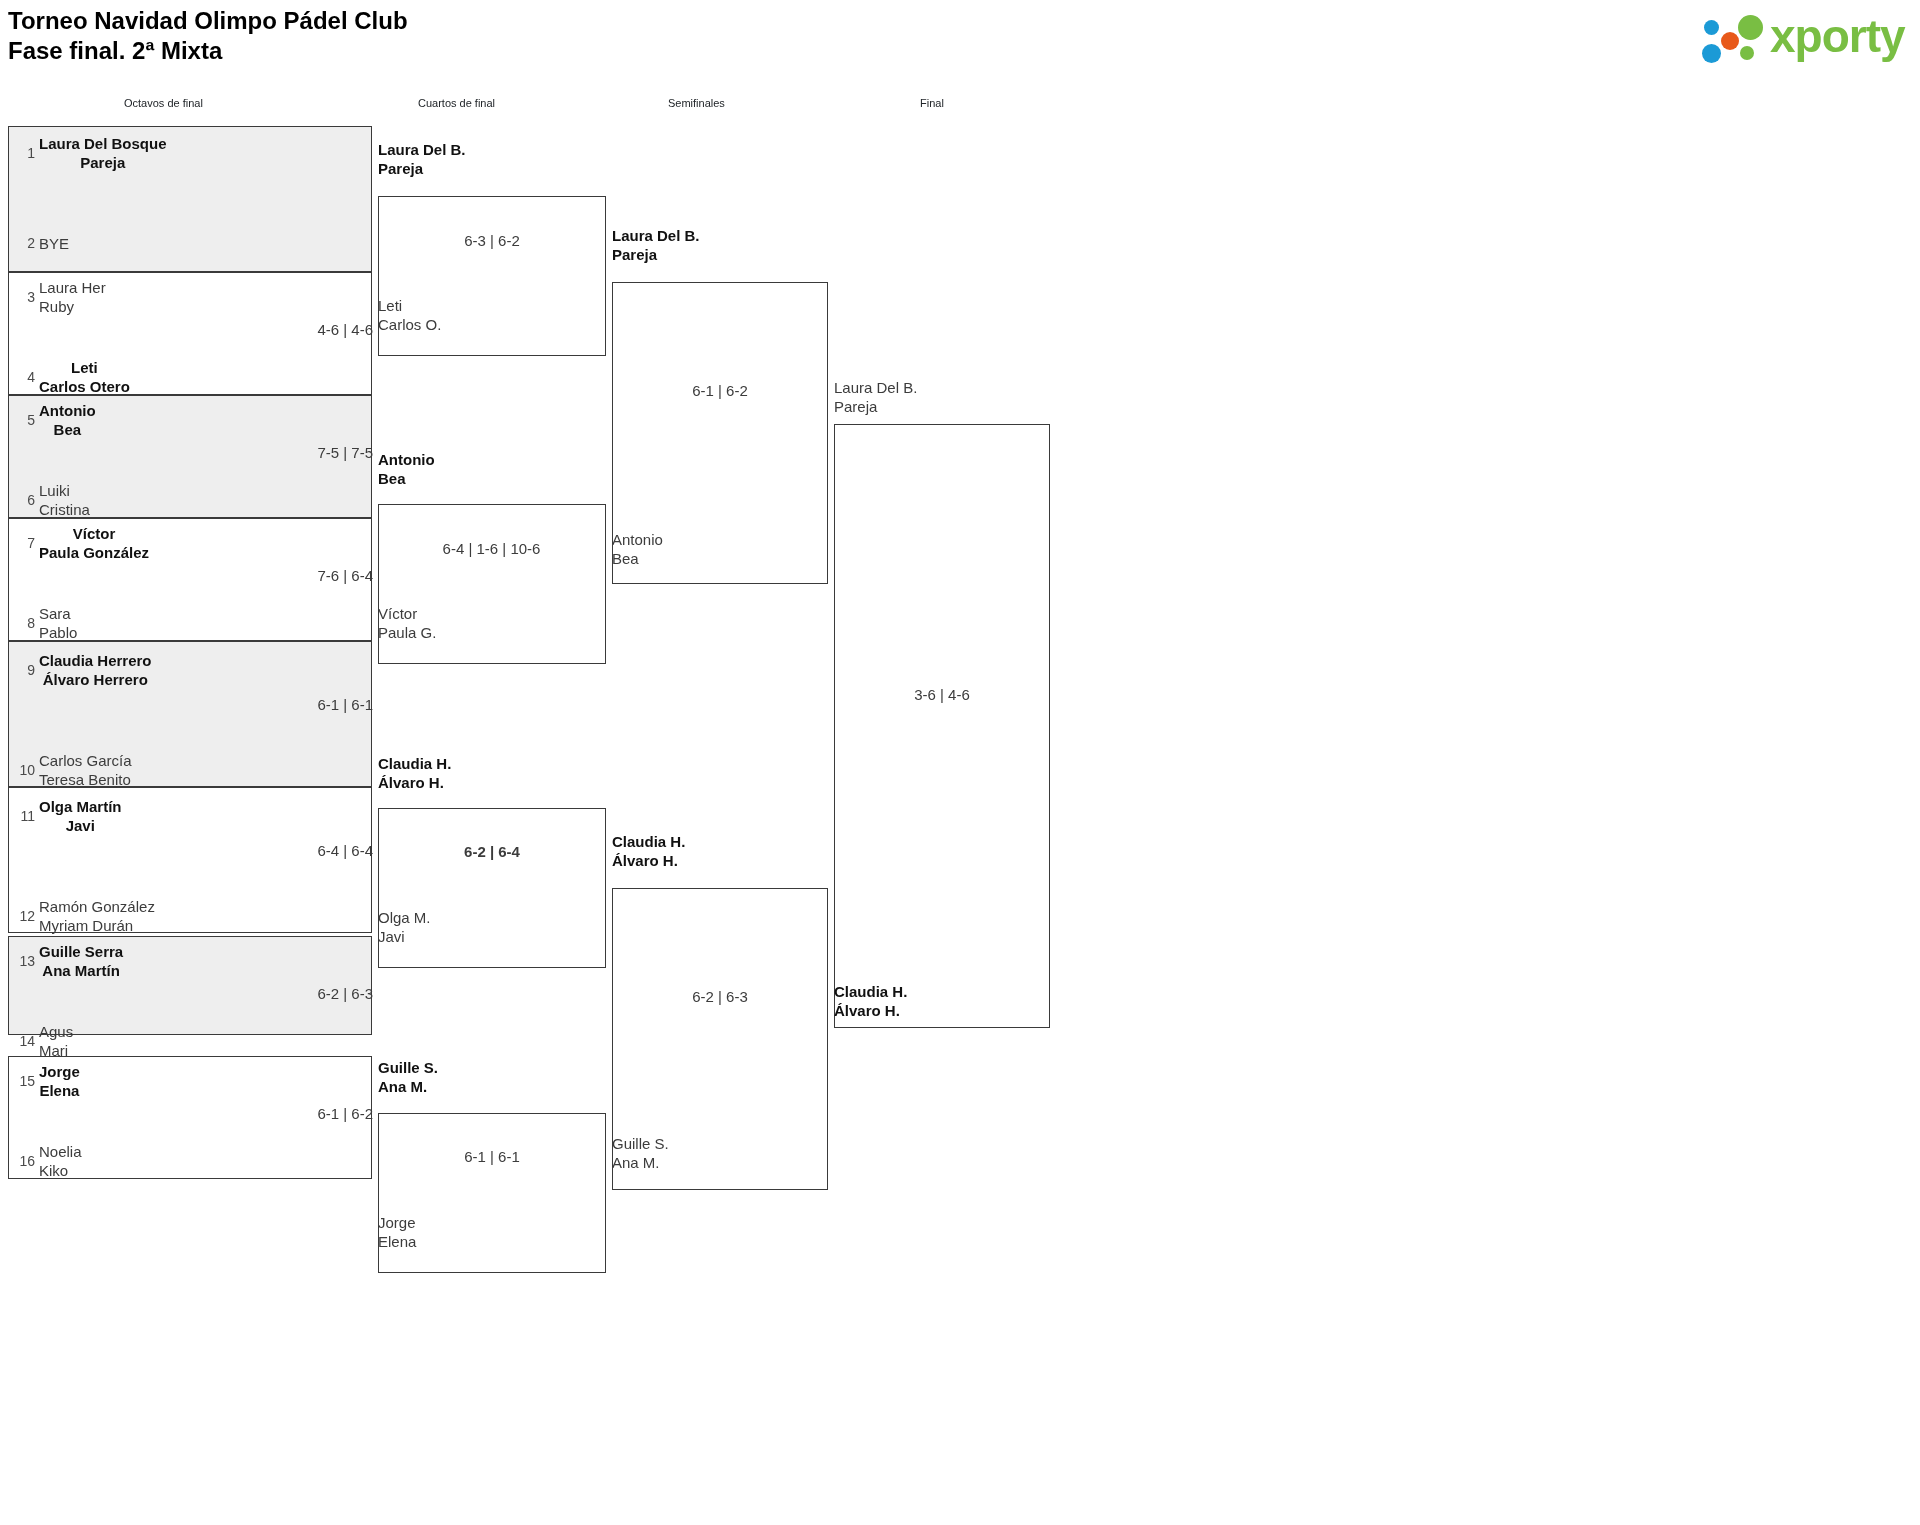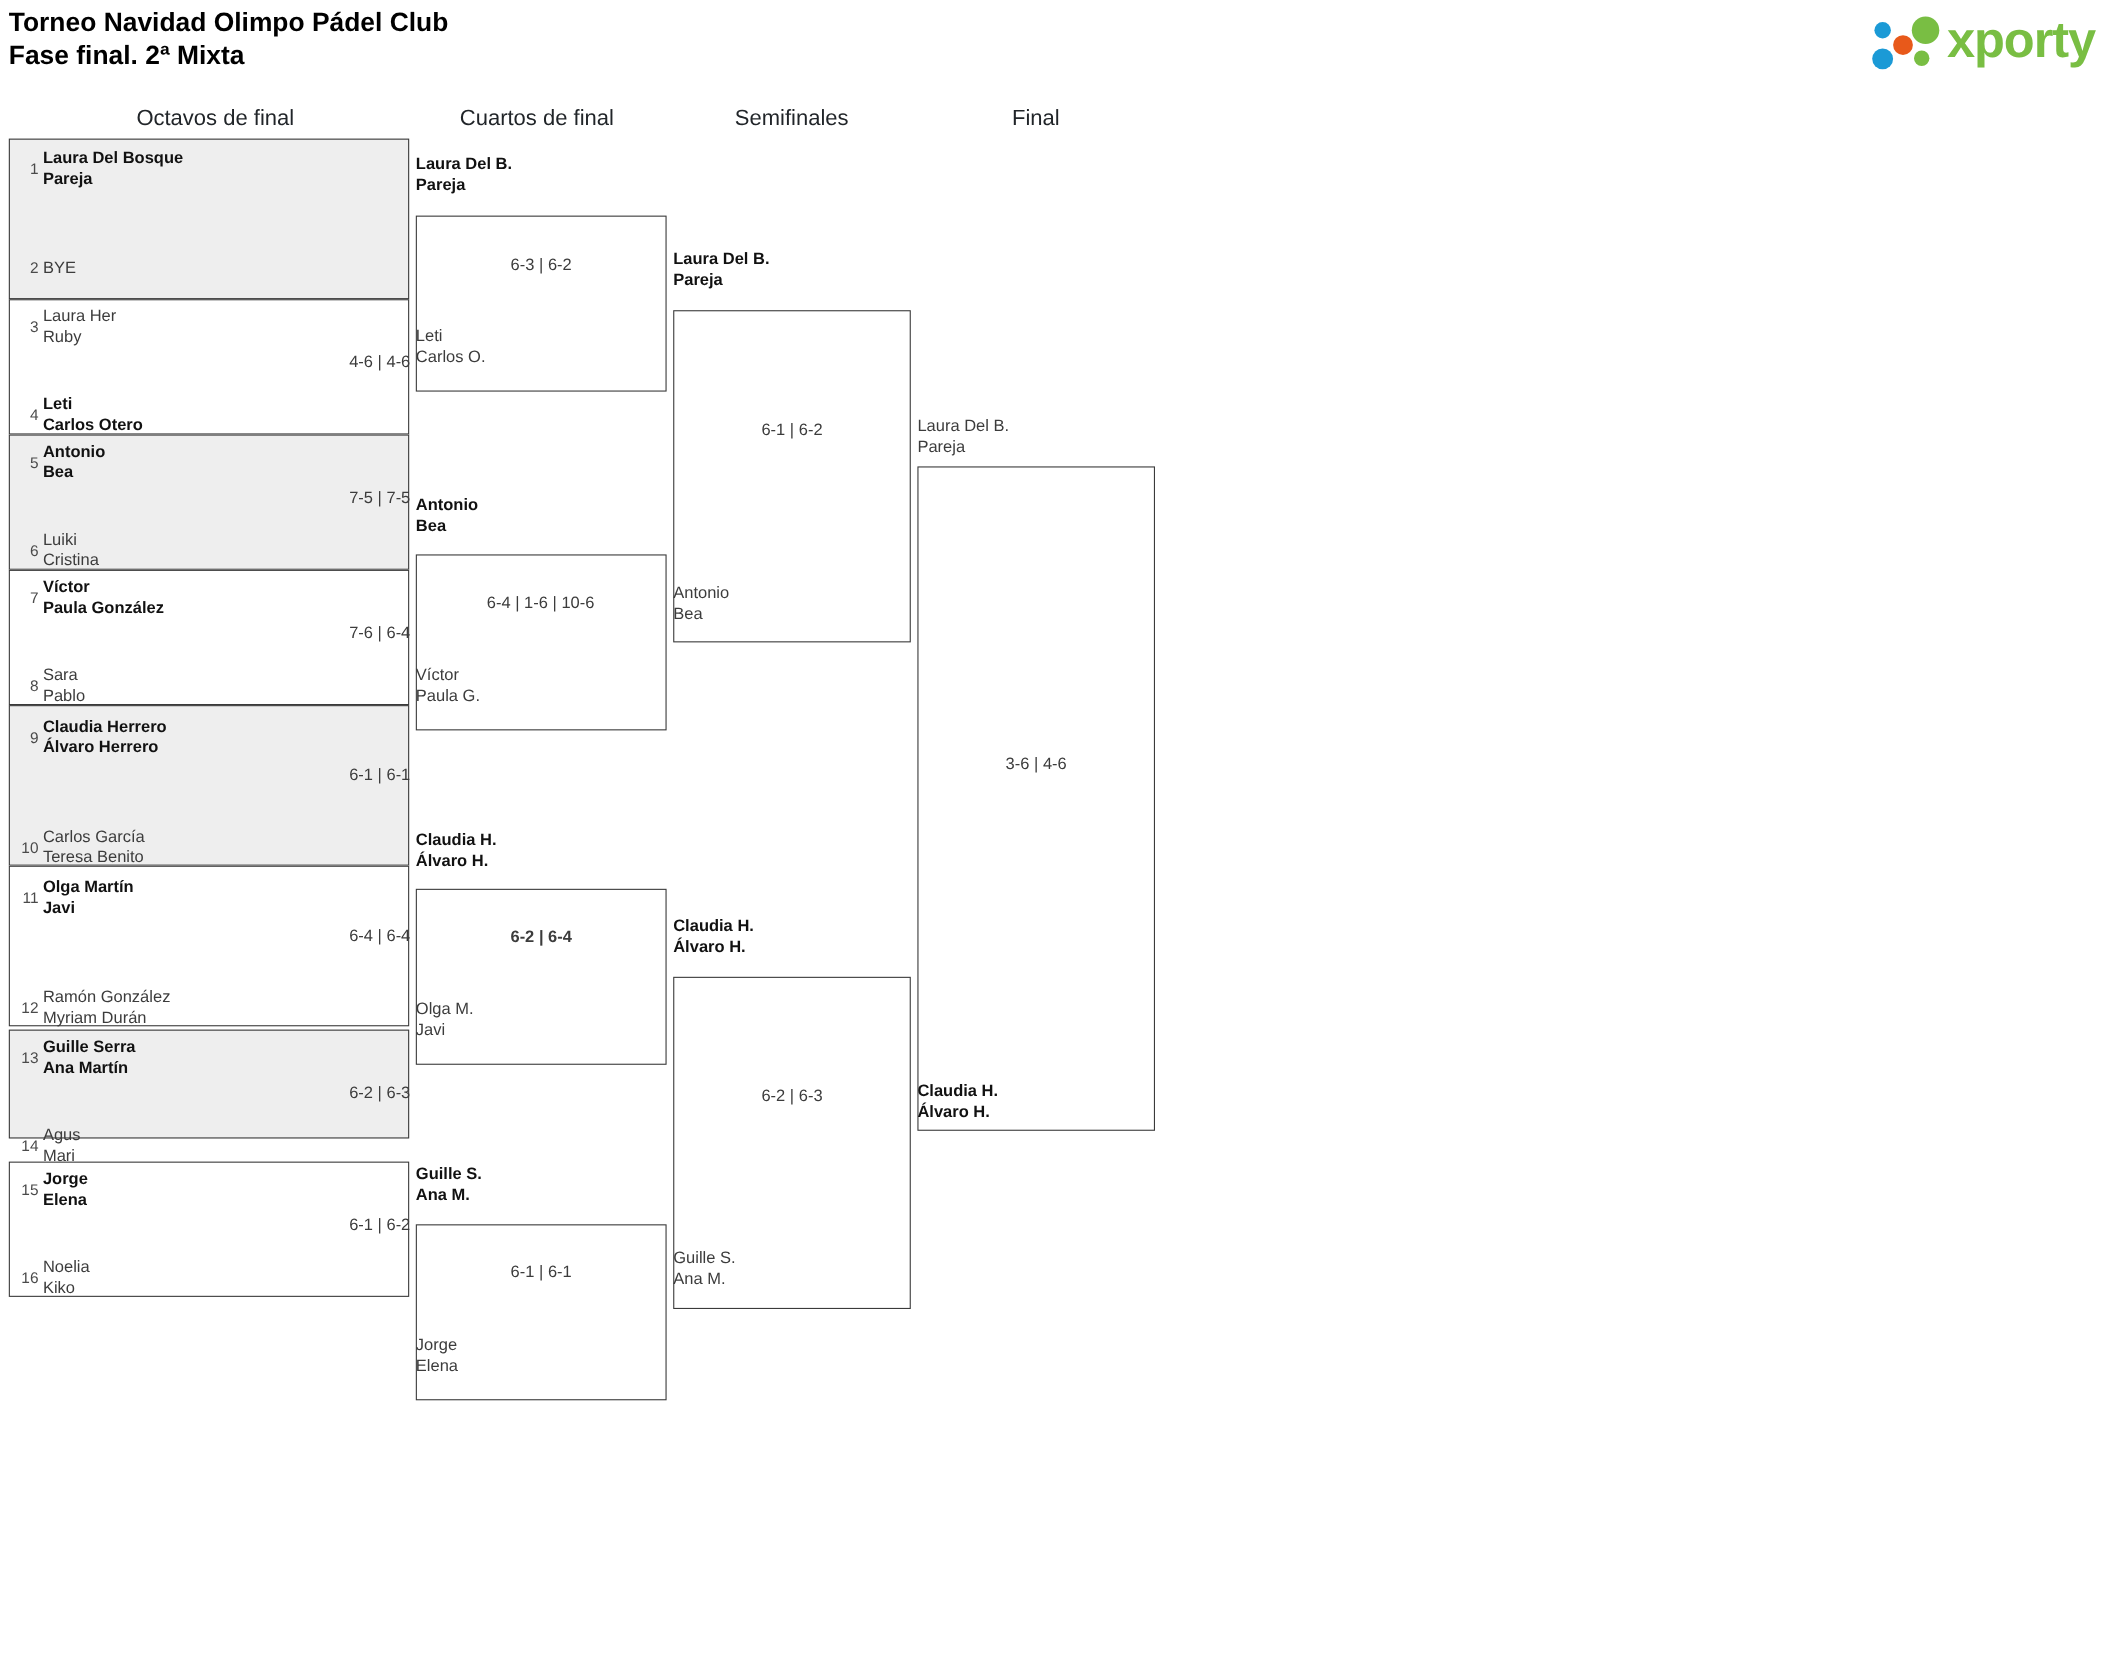--- a/index.html
+++ b/index.html
@@ -23,35 +23,35 @@
   #logo-dots i { position: absolute; border-radius: 50%; display: block; }
   .d-blue1 { left: 2px;  top: 6px;  width: 15px; height: 15px; background: #1b9ad6; }
   .d-blue2 { left: 0px;  top: 30px; width: 19px; height: 19px; background: #1b9ad6; }
   .d-orange{ left: 19px; top: 18px; width: 18px; height: 18px; background: #e8591a; }
   .d-green1{ left: 36px; top: 1px;  width: 25px; height: 25px; background: #79be43; }
   .d-green2{ left: 38px; top: 32px; width: 14px; height: 14px; background: #79be43; }
   #logo-word { position: absolute; left: 68px; top: 0px; font-size: 46px; line-height: 56px;
                font-weight: bold; color: #79be43; letter-spacing: -1px; }
 
   
-  .round-head { position: absolute; font-size: 20px; color: #212529; white-space: nowrap; }
+  .round-head { position: absolute; font-size: 11px; color: #212529; white-space: nowrap; }
 
   
   #bracket { position: absolute; left: 0; top: 0; width: 1920px; height: 1525px; }
 
   
   .r1-block { position: absolute; left: 8px; width: 364px; border: 1px solid #3a3a3a; }
   .r1-block.shaded { background: #eeeeee; }
   .r1-block.plain  { background: #ffffff; }
 
   .slot { position: absolute; left: 0; width: 364px; height: 40px; }
   .seed { position: absolute; left: 4px; width: 22px; text-align: right;
           font-size: 14px; color: #4a4a4a; top: 12px; }
   .team { position: absolute; left: 30px; top: 1px; font-size: 15px; line-height: 19px; color: #3c3c3c; }
-  .team.win { font-weight: bold; color: #111; }
+  .team.win { font-weight: bold; color: #111; text-align: center; }
   .team .p2 { display: block; }
   .team.single { top: 11px; }
 
   .r1-score { position: absolute; font-size: 15px; color: #3c3c3c; text-align: right;
               width: 364px; left: 0; }
 
   
   .mbox { position: absolute; border: 1px solid #3a3a3a; background: transparent; }
   .mscore { position: absolute; font-size: 15px; color: #3c3c3c; text-align: center; }
 

